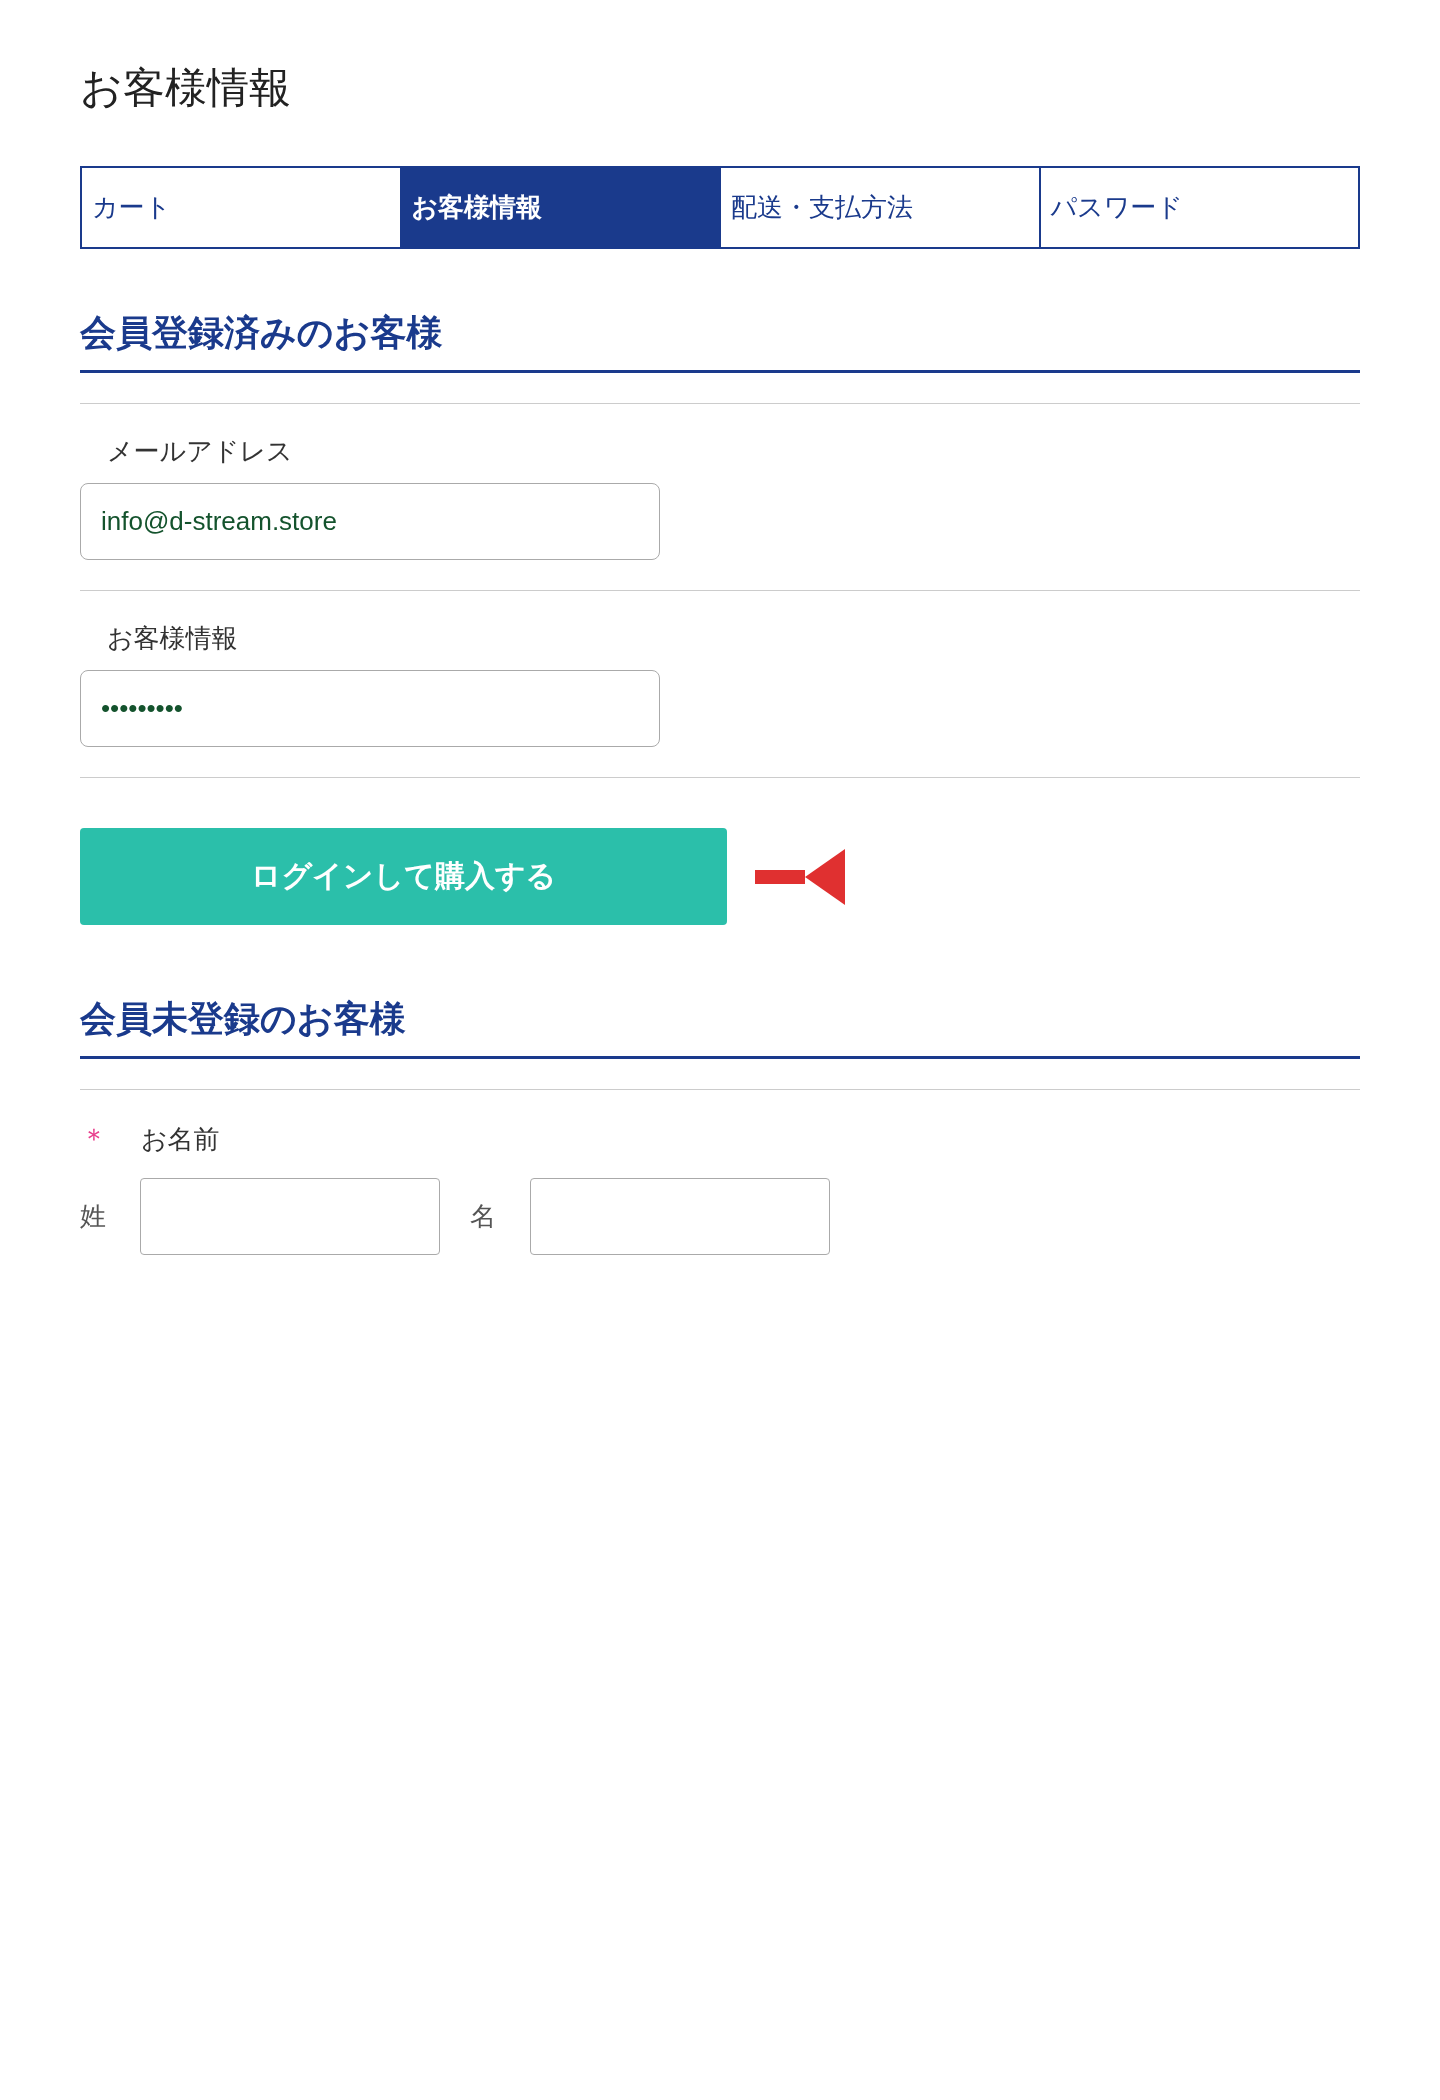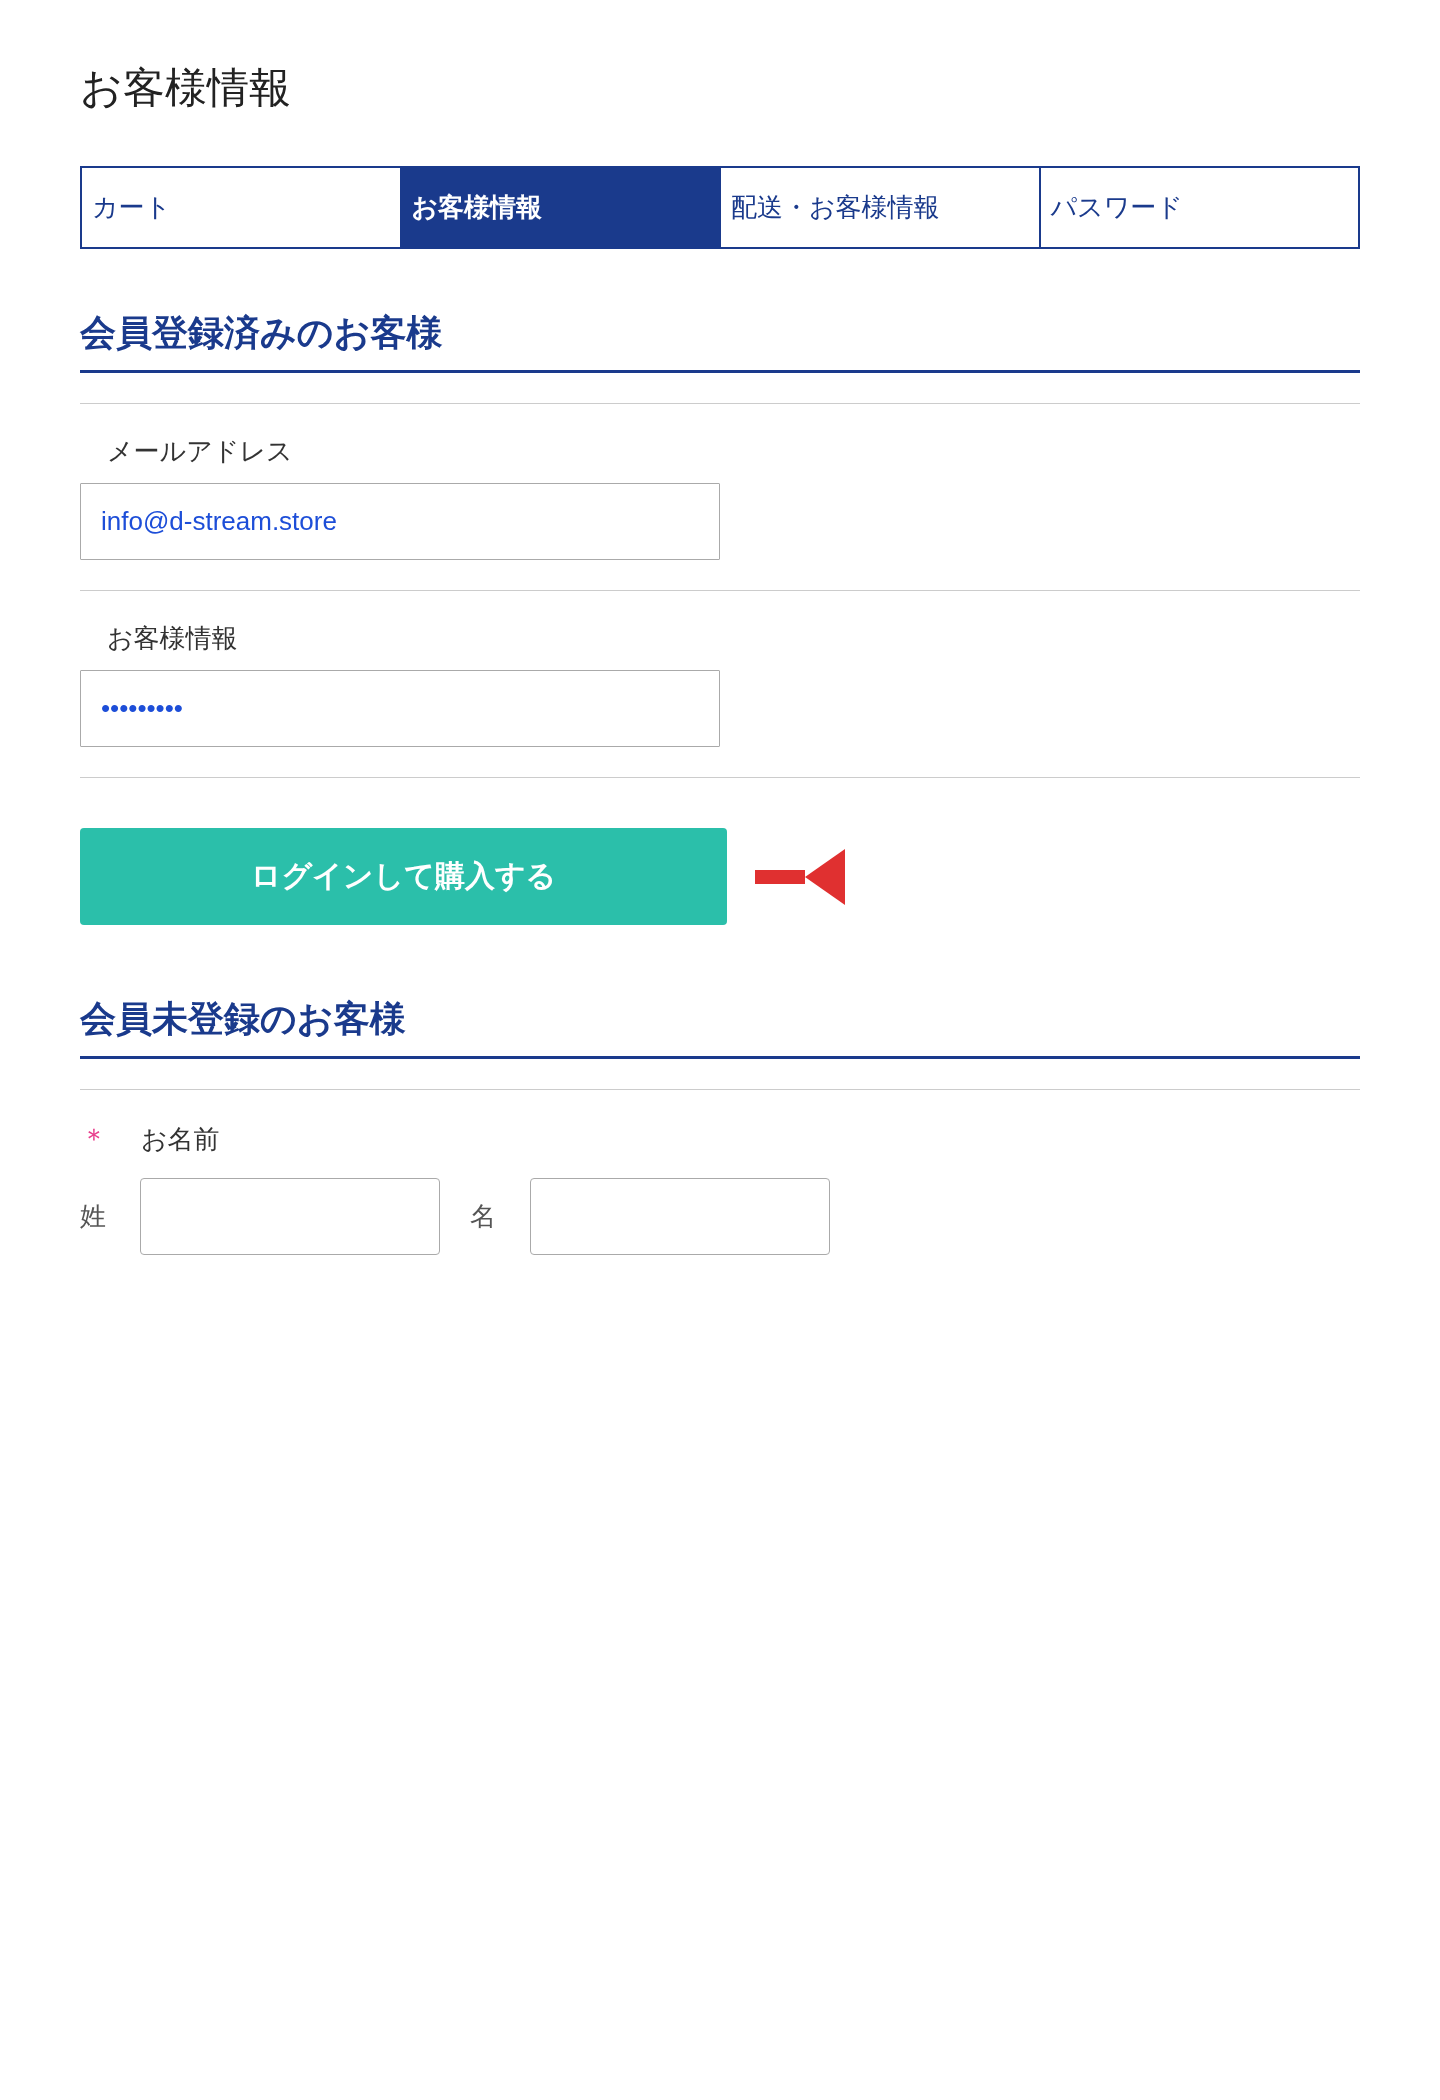--- a/index.html
+++ b/index.html
@@ -76,27 +76,27 @@
 
     .field-label {
       font-size: 26px;
       color: #333333;
       margin-bottom: 14px;
       display: block;
       margin-left: 27px;
     }
 
     .text-input {
-      width: 640px;
+      width: 580px;
       padding: 22px 20px;
       font-size: 26px;
       border: 1.5px solid #aaaaaa;
-      border-radius: 1px;
+      border-radius: 8px;
       outline: none;
-      color: #1d4ed8;
+      color: #14532d;
       background: #ffffff;
     }
 
     
     .login-row {
       display: flex;
       align-items: center;
       margin-top: 50px;
       margin-bottom: 70px;
     }
@@ -172,21 +172,21 @@
     }
   </style>
 </head>
 <body>
 
 <h1 class="page-title">お客様情報</h1>
 
 <div class="stepper">
   <div class="stepper-item">カート</div>
   <div class="stepper-item active">お客様情報</div>
-  <div class="stepper-item">配送・お客様情報</div>
+  <div class="stepper-item">配送・支払方法</div>
   <div class="stepper-item">パスワード</div>
 </div>
 
 <div class="form-section">
   <h2 class="section-heading">会員登録済みのお客様</h2>
 
   <hr class="divider">
 
   
   <label class="field-label">メールアドレス</label>

